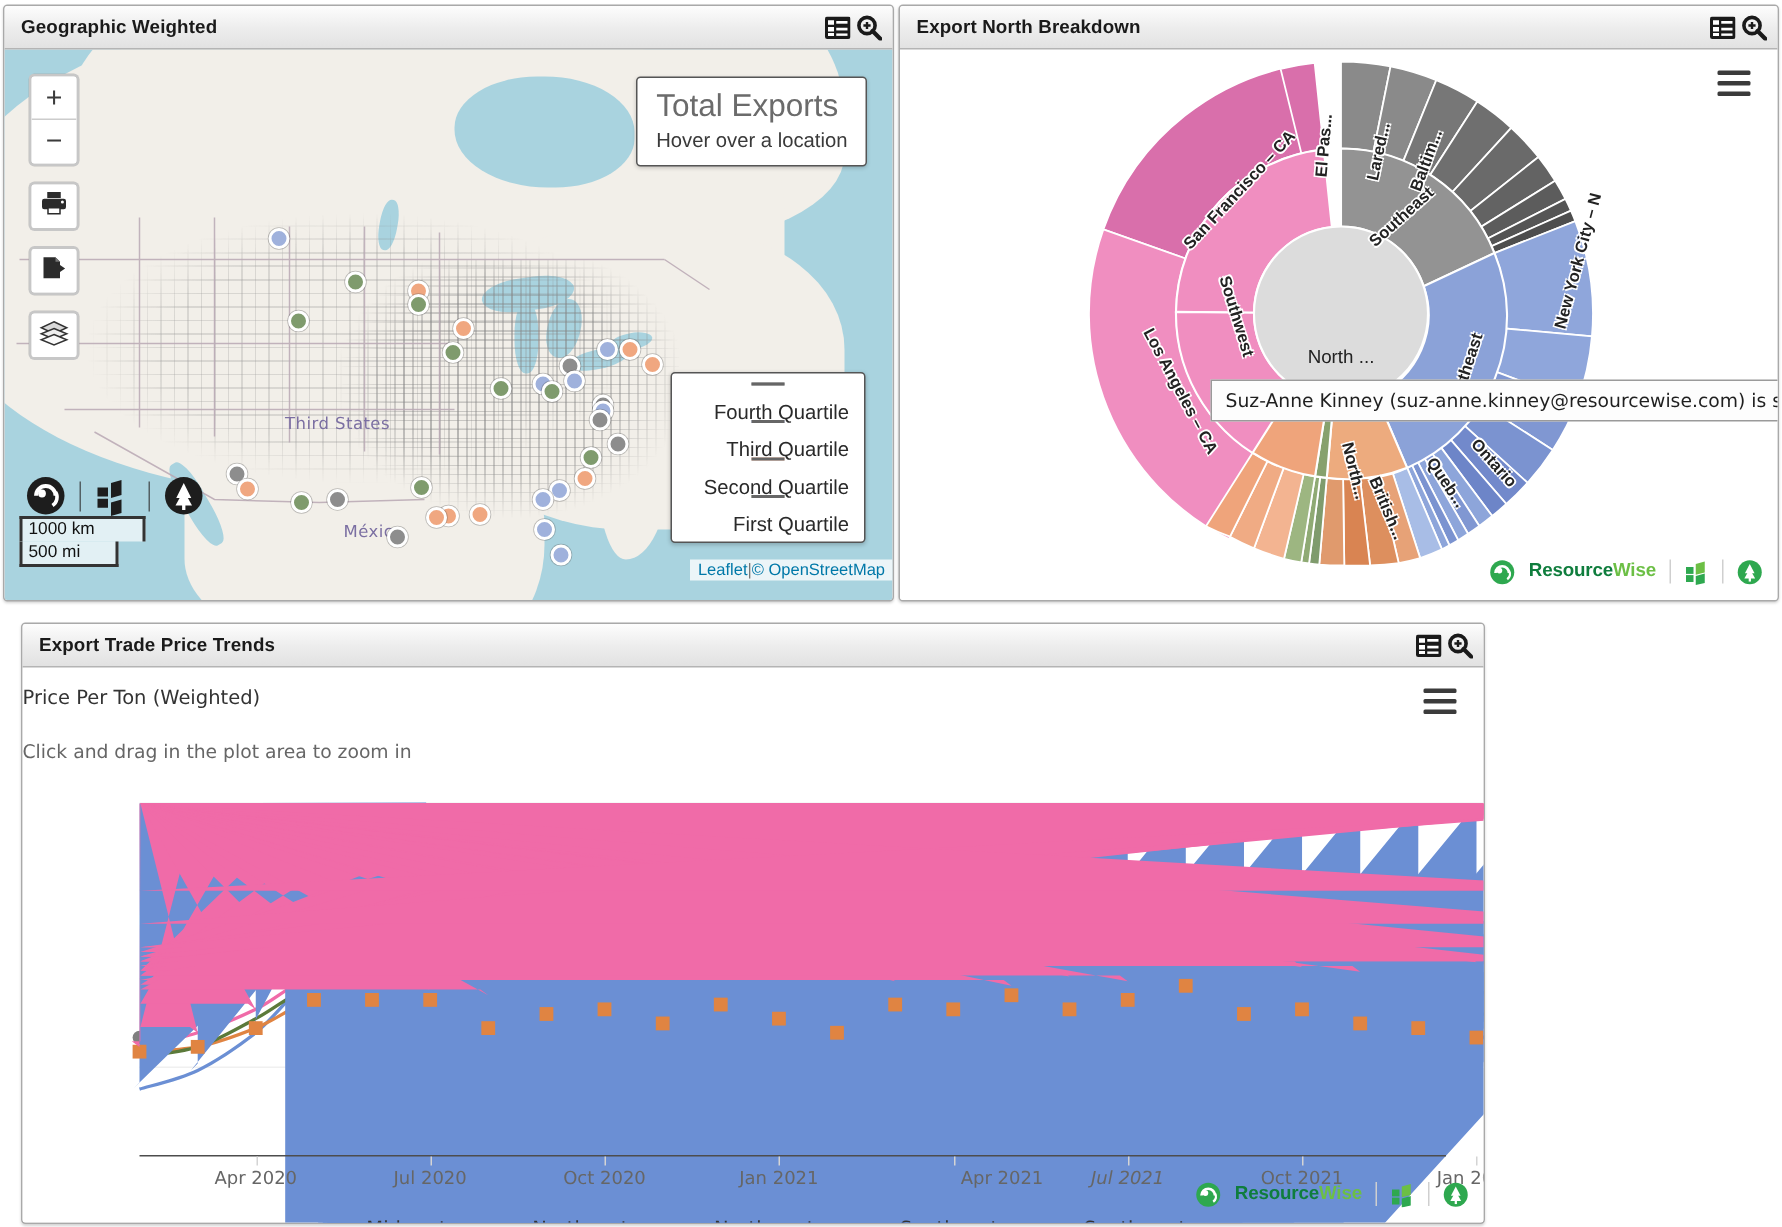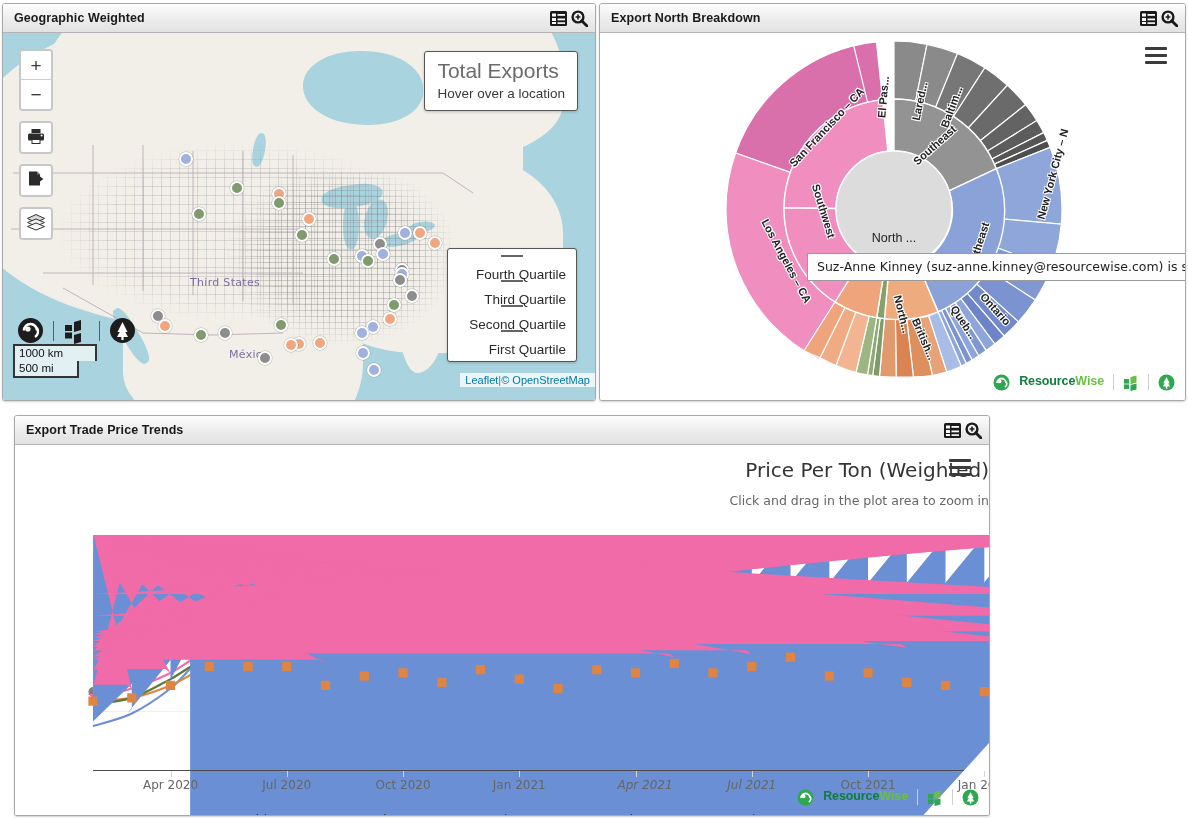--- a/index.html
+++ b/index.html
@@ -273,27 +273,27 @@
     z-index: 12;
   }
   .rw-name { font-size: 12.5px; font-weight: bold; color: #0f7d3d; letter-spacing: -.1px;}
   .rw-name .lt { color: #6cbf45; }
   .rw-sep { width: 1px; height: 16px; background: #cfcfcf; }
 
   
   .trend-wrap { position: absolute; inset: 0; background: #fff; }
   .trend-title {
     position: absolute; left: 0; right: 0; top: 13px;
-    text-align: right;
-    font-size: 20px; color: #333;
+    text-align: left;
+    font-size: 13px; color: #333;
     font-family: "DejaVu Sans", sans-serif;
   }
   .trend-sub {
     position: absolute; left: 0; right: 0; top: 48px;
-    text-align: right;
+    text-align: left;
     font-size: 12.5px; color: #666;
     font-family: "DejaVu Sans", sans-serif;
   }
   .plot {
     position: absolute;
     left: 78px; top: 90px; width: 1085px; height: 235px;
   }
   .gridline {
     position: absolute; left: 0; right: 0; height: 1px;
     background: #f0f0f0;
@@ -886,21 +886,21 @@
         <div id="xticks">
             <div class="tick" style="left: 155.5px;"></div>
             <div class="tick-label" style="left: 155.5px;">Apr 2020</div>
             <div class="tick" style="left: 271.75px;"></div>
             <div class="tick-label" style="left: 271.75px;">Jul 2020</div>
             <div class="tick" style="left: 388px;"></div>
             <div class="tick-label" style="left: 388px;">Oct 2020</div>
             <div class="tick" style="left: 504.25px;"></div>
             <div class="tick-label" style="left: 504.25px;">Jan 2021</div>
             <div class="tick" style="left: 620.5px;"></div>
-            <div class="tick-label" style="left: 630px; font-style: italic;">Apr 2021</div>
+            <div class="tick-label" style="left: 653px;">Apr 2021</div>
             <div class="tick" style="left: 736.75px;"></div>
             <div class="tick-label" style="left: 736.75px; font-style: italic;">Jul 2021</div>
             <div class="tick" style="left: 853px;"></div>
             <div class="tick-label" style="left: 853px;">Oct 2021</div>
             <div class="tick" style="left: 969.25px;"></div>
             <div class="tick-label" style="left: 969.25px;">Jan 2022</div>
             <div class="tick" style="left: 1085.5px;"></div>
             <div class="tick-label" style="left: 1085.5px;">Apr 2022</div>
           </div>
 

